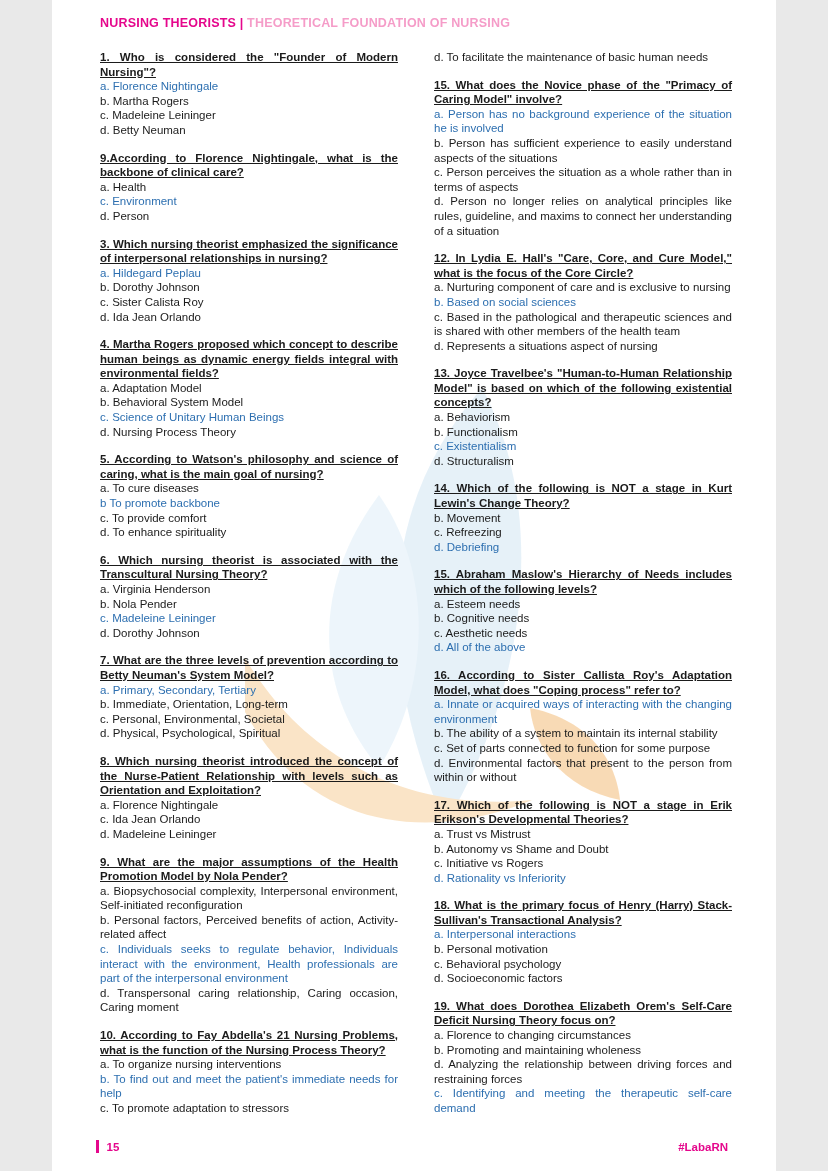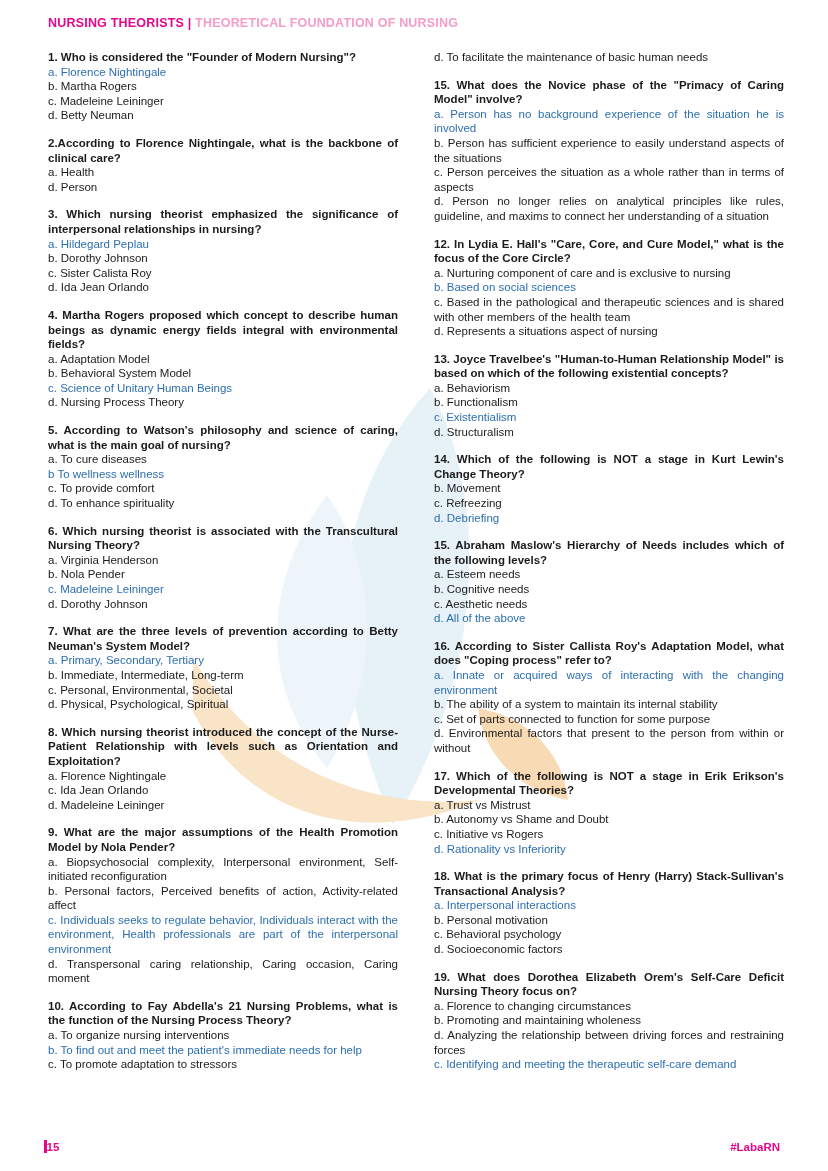--- a/index.html
+++ b/index.html
@@ -1,18 +1,18 @@
 <!DOCTYPE html>
 <html style="--accent-pink: #e5078c; --accent-pink-light: #f59cc8; --answer-blue: #2d6fb0;"><head>
 <meta charset="utf-8">
 <style>
   html,body{margin:0;padding:0;background:#e9e9e9;}
   .page{
     position:relative;
-    width:828px;height:1171px;
+    width:724px;height:1171px;
     background:#ffffff;
     margin:0 auto;
     font-family:"Liberation Sans", sans-serif;
     color:#1b1b1b;
     overflow:hidden;
   }
   
   .watermark{
     position:absolute;
     left:175px; top:375px;
@@ -40,40 +40,41 @@
     gap:36px;
     z-index:1;
   }
   .col{flex:1 1 0; min-width:0;}
   .qblock{margin-bottom:13px;}
   .qtext{
     font-weight:bold;
     font-size:11.5px;
     line-height:14.6px;
     text-align:justify;
+    text-decoration:underline;
   }
   .opt{
     font-size:11.5px;
     line-height:14.6px;
     text-align:justify;
   }
   .opt.correct{color:var(--answer-blue,#2d6fb0);}
   
   .footer{
     position:absolute;
     left:44px; right:48px; bottom:18px;
     display:flex;
     justify-content:space-between;
     align-items:center;
     font-size:11.5px;
     font-weight:bold;
     color:var(--accent-pink,#e5078c);
     z-index:2;
   }
-  .pagenum{display:flex;align-items:center;}
+  .pagenum{display:flex;align-items:center;gap:8px;}
   .pagenum .bar{
     display:inline-block;
     width:2.5px;height:13px;
     background:var(--accent-pink,#e5078c);
   }
 </style>
 </head>
 <body>
 
 <div class="page">
@@ -93,56 +94,57 @@
   <div class="content">
     <div class="col">
         <div class="qblock">
           <div class="qtext">1. Who is considered the "Founder of Modern Nursing"?</div>
           <div class="opt correct">a. Florence Nightingale</div>
           <div class="opt">b. Martha Rogers</div>
           <div class="opt">c. Madeleine Leininger</div>
           <div class="opt">d. Betty Neuman</div>
         </div>
         <div class="qblock">
-          <div class="qtext">2.According to Florence Nightingale, what is the backbone of clinical care?</div>
+          <div class="qtext">9.According to Florence Nightingale, what is the backbone of clinical care?</div>
           <div class="opt">a. Health</div>
+          <div class="opt correct">c. Environment</div>
           <div class="opt">d. Person</div>
         </div>
         <div class="qblock">
           <div class="qtext">3. Which nursing theorist emphasized the significance of interpersonal relationships in nursing?</div>
           <div class="opt correct">a. Hildegard Peplau</div>
           <div class="opt">b. Dorothy Johnson</div>
           <div class="opt">c. Sister Calista Roy</div>
           <div class="opt">d. Ida Jean Orlando</div>
         </div>
         <div class="qblock">
           <div class="qtext">4. Martha Rogers proposed which concept to describe human beings as dynamic energy fields integral with environmental fields?</div>
           <div class="opt">a. Adaptation Model</div>
           <div class="opt">b. Behavioral System Model</div>
           <div class="opt correct">c. Science of Unitary Human Beings</div>
           <div class="opt">d. Nursing Process Theory</div>
         </div>
         <div class="qblock">
           <div class="qtext">5. According to Watson's philosophy and science of caring, what is the main goal of nursing?</div>
           <div class="opt">a. To cure diseases</div>
-          <div class="opt correct">b To wellness wellness</div>
+          <div class="opt correct">b To promote backbone</div>
           <div class="opt">c. To provide comfort</div>
           <div class="opt">d. To enhance spirituality</div>
         </div>
         <div class="qblock">
           <div class="qtext">6. Which nursing theorist is associated with the Transcultural Nursing Theory?</div>
           <div class="opt">a. Virginia Henderson</div>
           <div class="opt">b. Nola Pender</div>
           <div class="opt correct">c. Madeleine Leininger</div>
           <div class="opt">d. Dorothy Johnson</div>
         </div>
         <div class="qblock">
           <div class="qtext">7. What are the three levels of prevention according to Betty Neuman's System Model?</div>
           <div class="opt correct">a. Primary, Secondary, Tertiary</div>
-          <div class="opt">b. Immediate, Intermediate, Long-term</div>
+          <div class="opt">b. Immediate, Orientation, Long-term</div>
           <div class="opt">c. Personal, Environmental, Societal</div>
           <div class="opt">d. Physical, Psychological, Spiritual</div>
         </div>
         <div class="qblock">
           <div class="qtext">8. Which nursing theorist introduced the concept of the Nurse-Patient Relationship with levels such as Orientation and Exploitation?</div>
           <div class="opt">a. Florence Nightingale</div>
           <div class="opt">c. Ida Jean Orlando</div>
           <div class="opt">d. Madeleine Leininger</div>
         </div>
         <div class="qblock">

